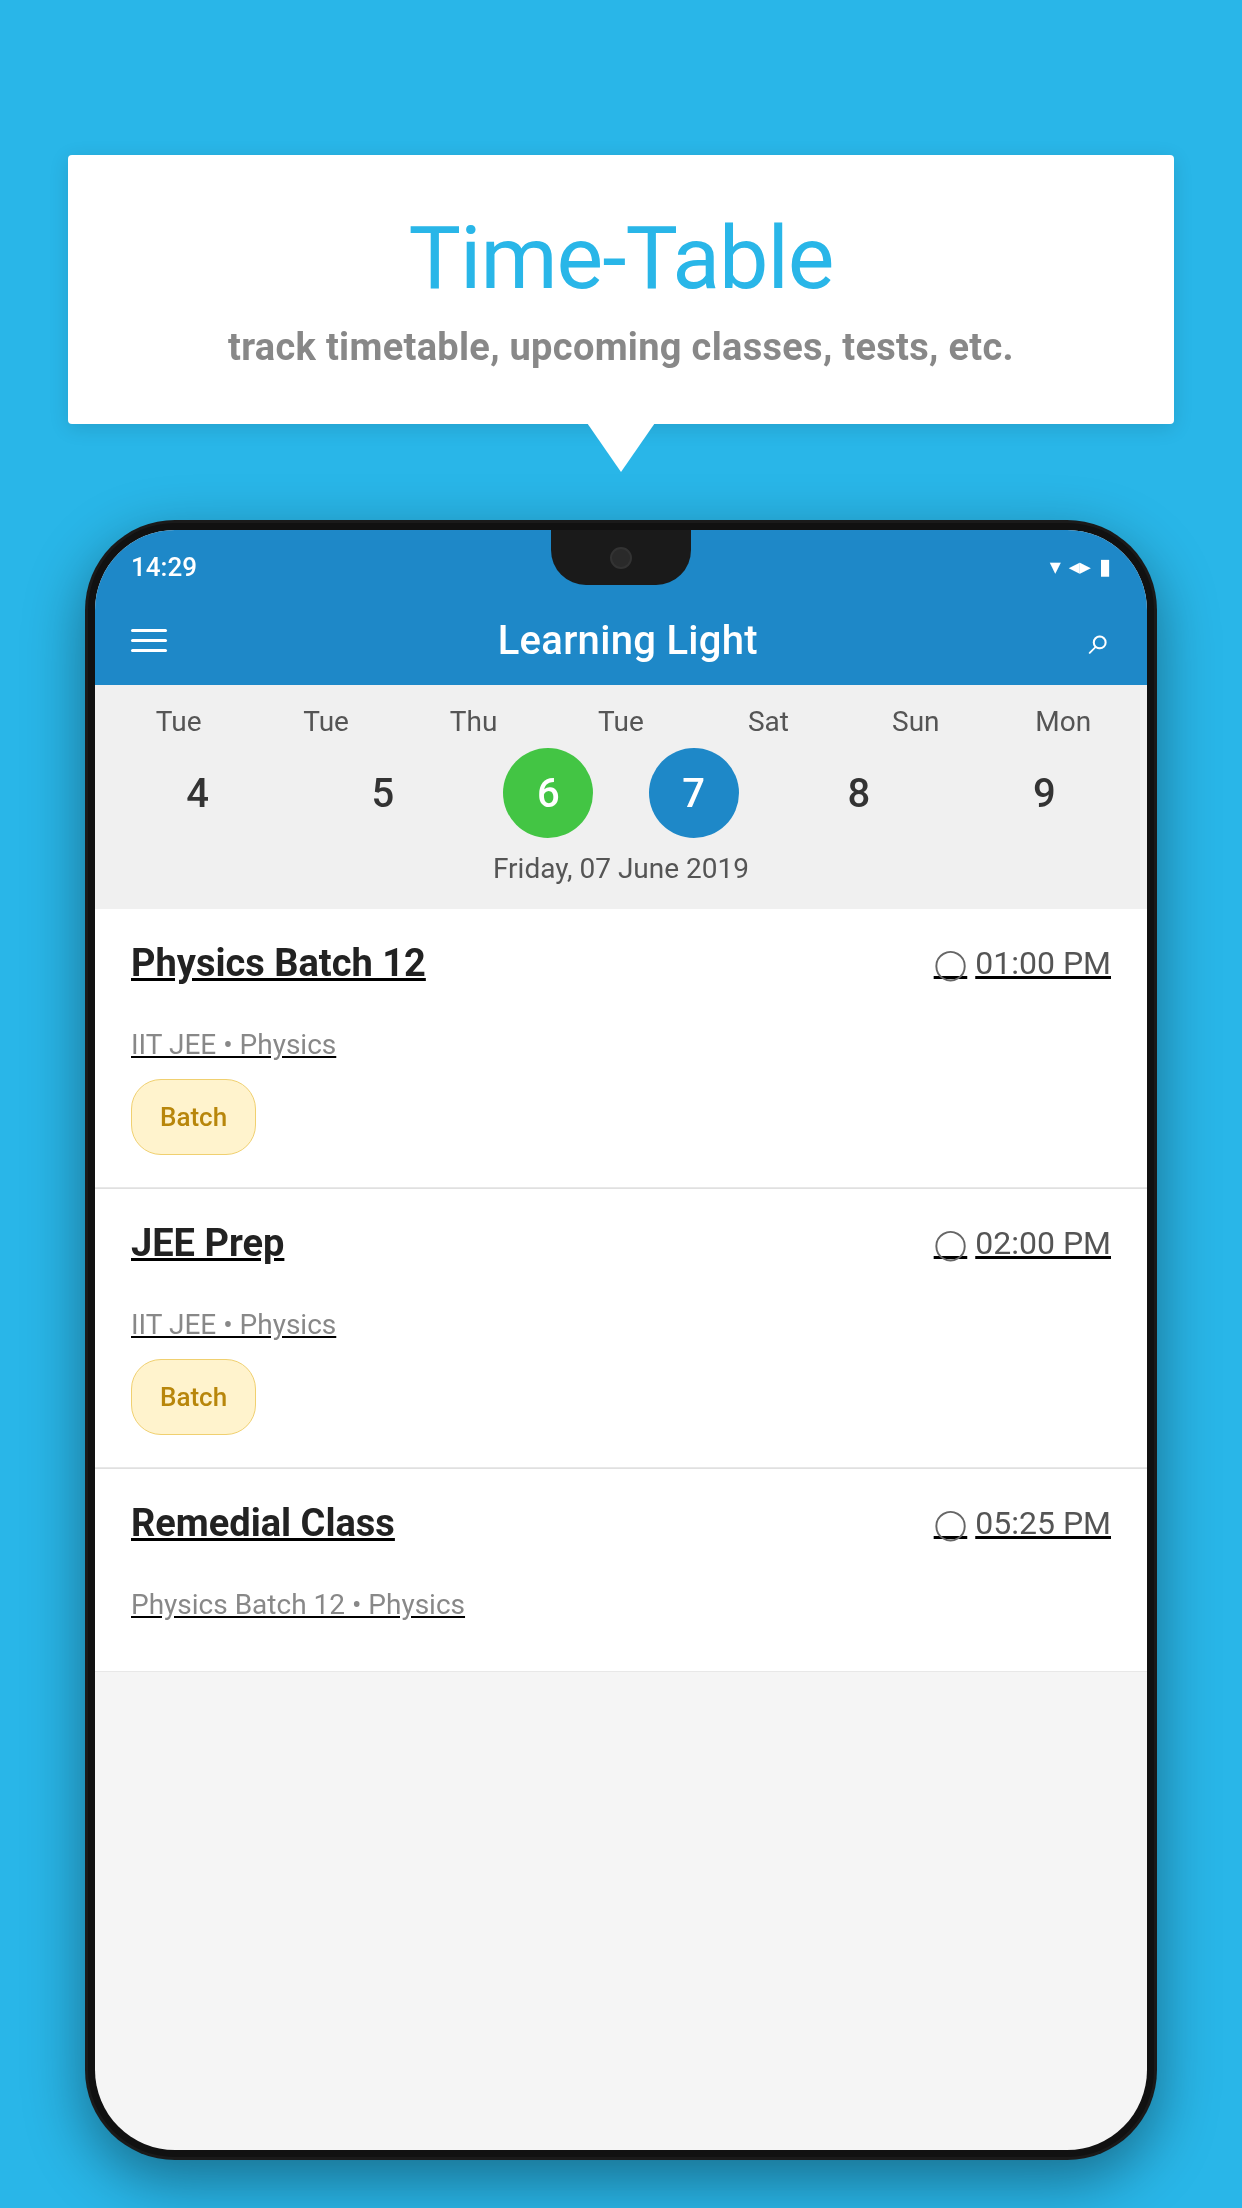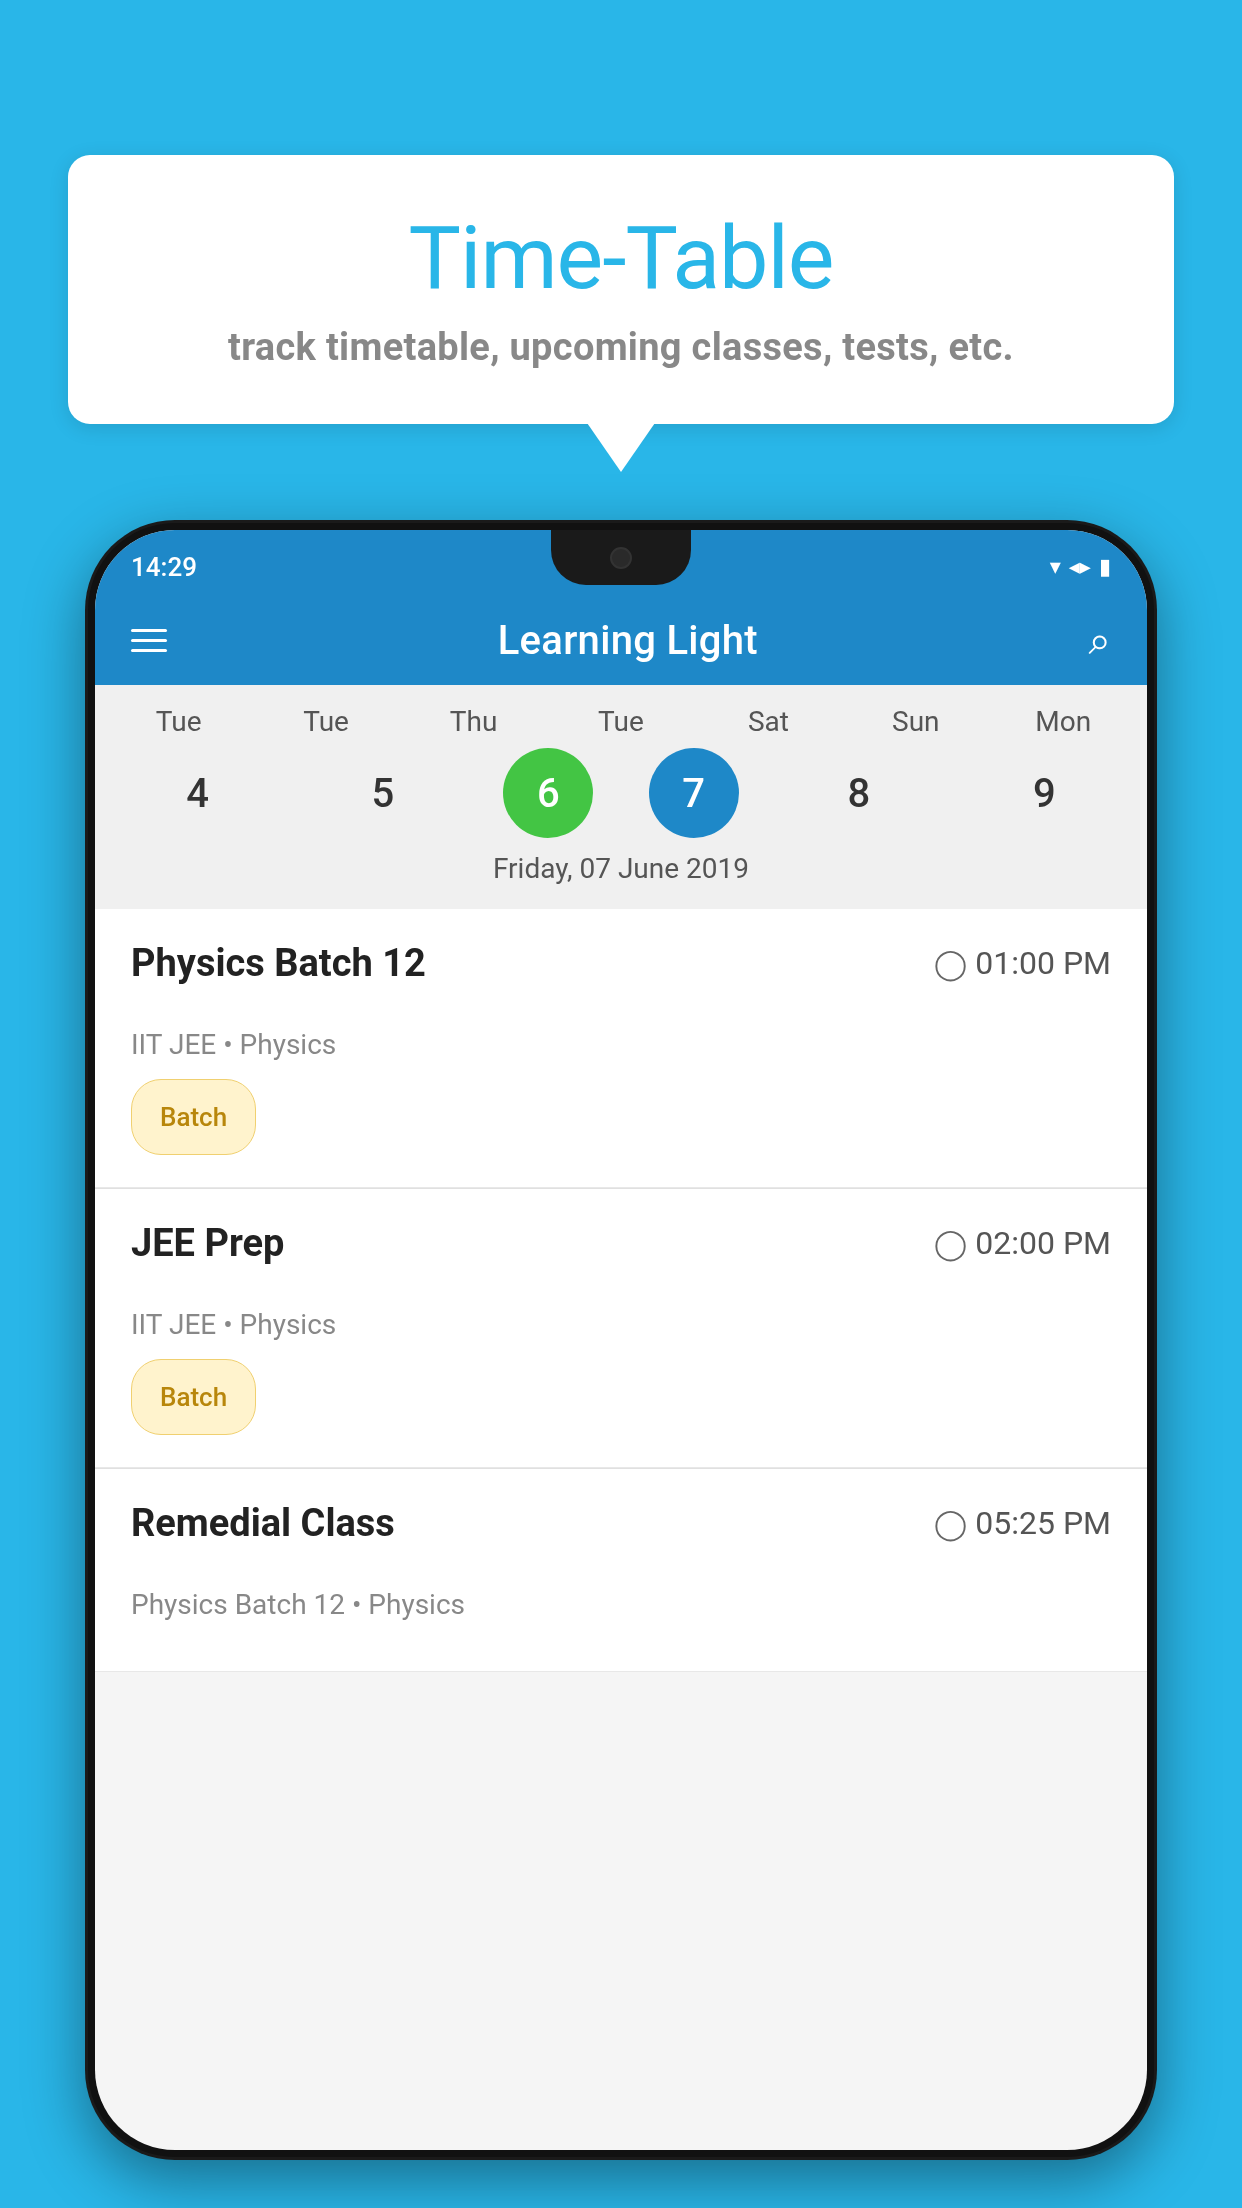--- a/index.html
+++ b/index.html
@@ -17,21 +17,21 @@
     
     .speech-bubble-container {
       position: absolute;
       top: 155px;
       left: 68px;
       right: 68px;
     }
 
     .speech-bubble {
       background: white;
-      border-radius: 22px;
+      border-radius: 4px;
       padding: 55px 60px 55px 60px;
       box-shadow: 0 4px 20px rgba(0,0,0,0.12);
       text-align: center;
       position: relative;
     }
 
     .speech-bubble::after {
       content: '';
       position: absolute;
       bottom: -48px;
@@ -254,20 +254,21 @@
       text-align: center;
       font-size: 28px;
       color: #555;
       padding-bottom: 14px;
     }
 
     
     .schedule-list {
       background: #3b82f6;
       flex: 1;
+      text-decoration: underline;
     }
 
     .schedule-item {
       padding: 32px 36px;
       border-bottom: 1px solid #e8e8e8;
       background: white;
     }
 
     .schedule-item-header {
       display: flex;

